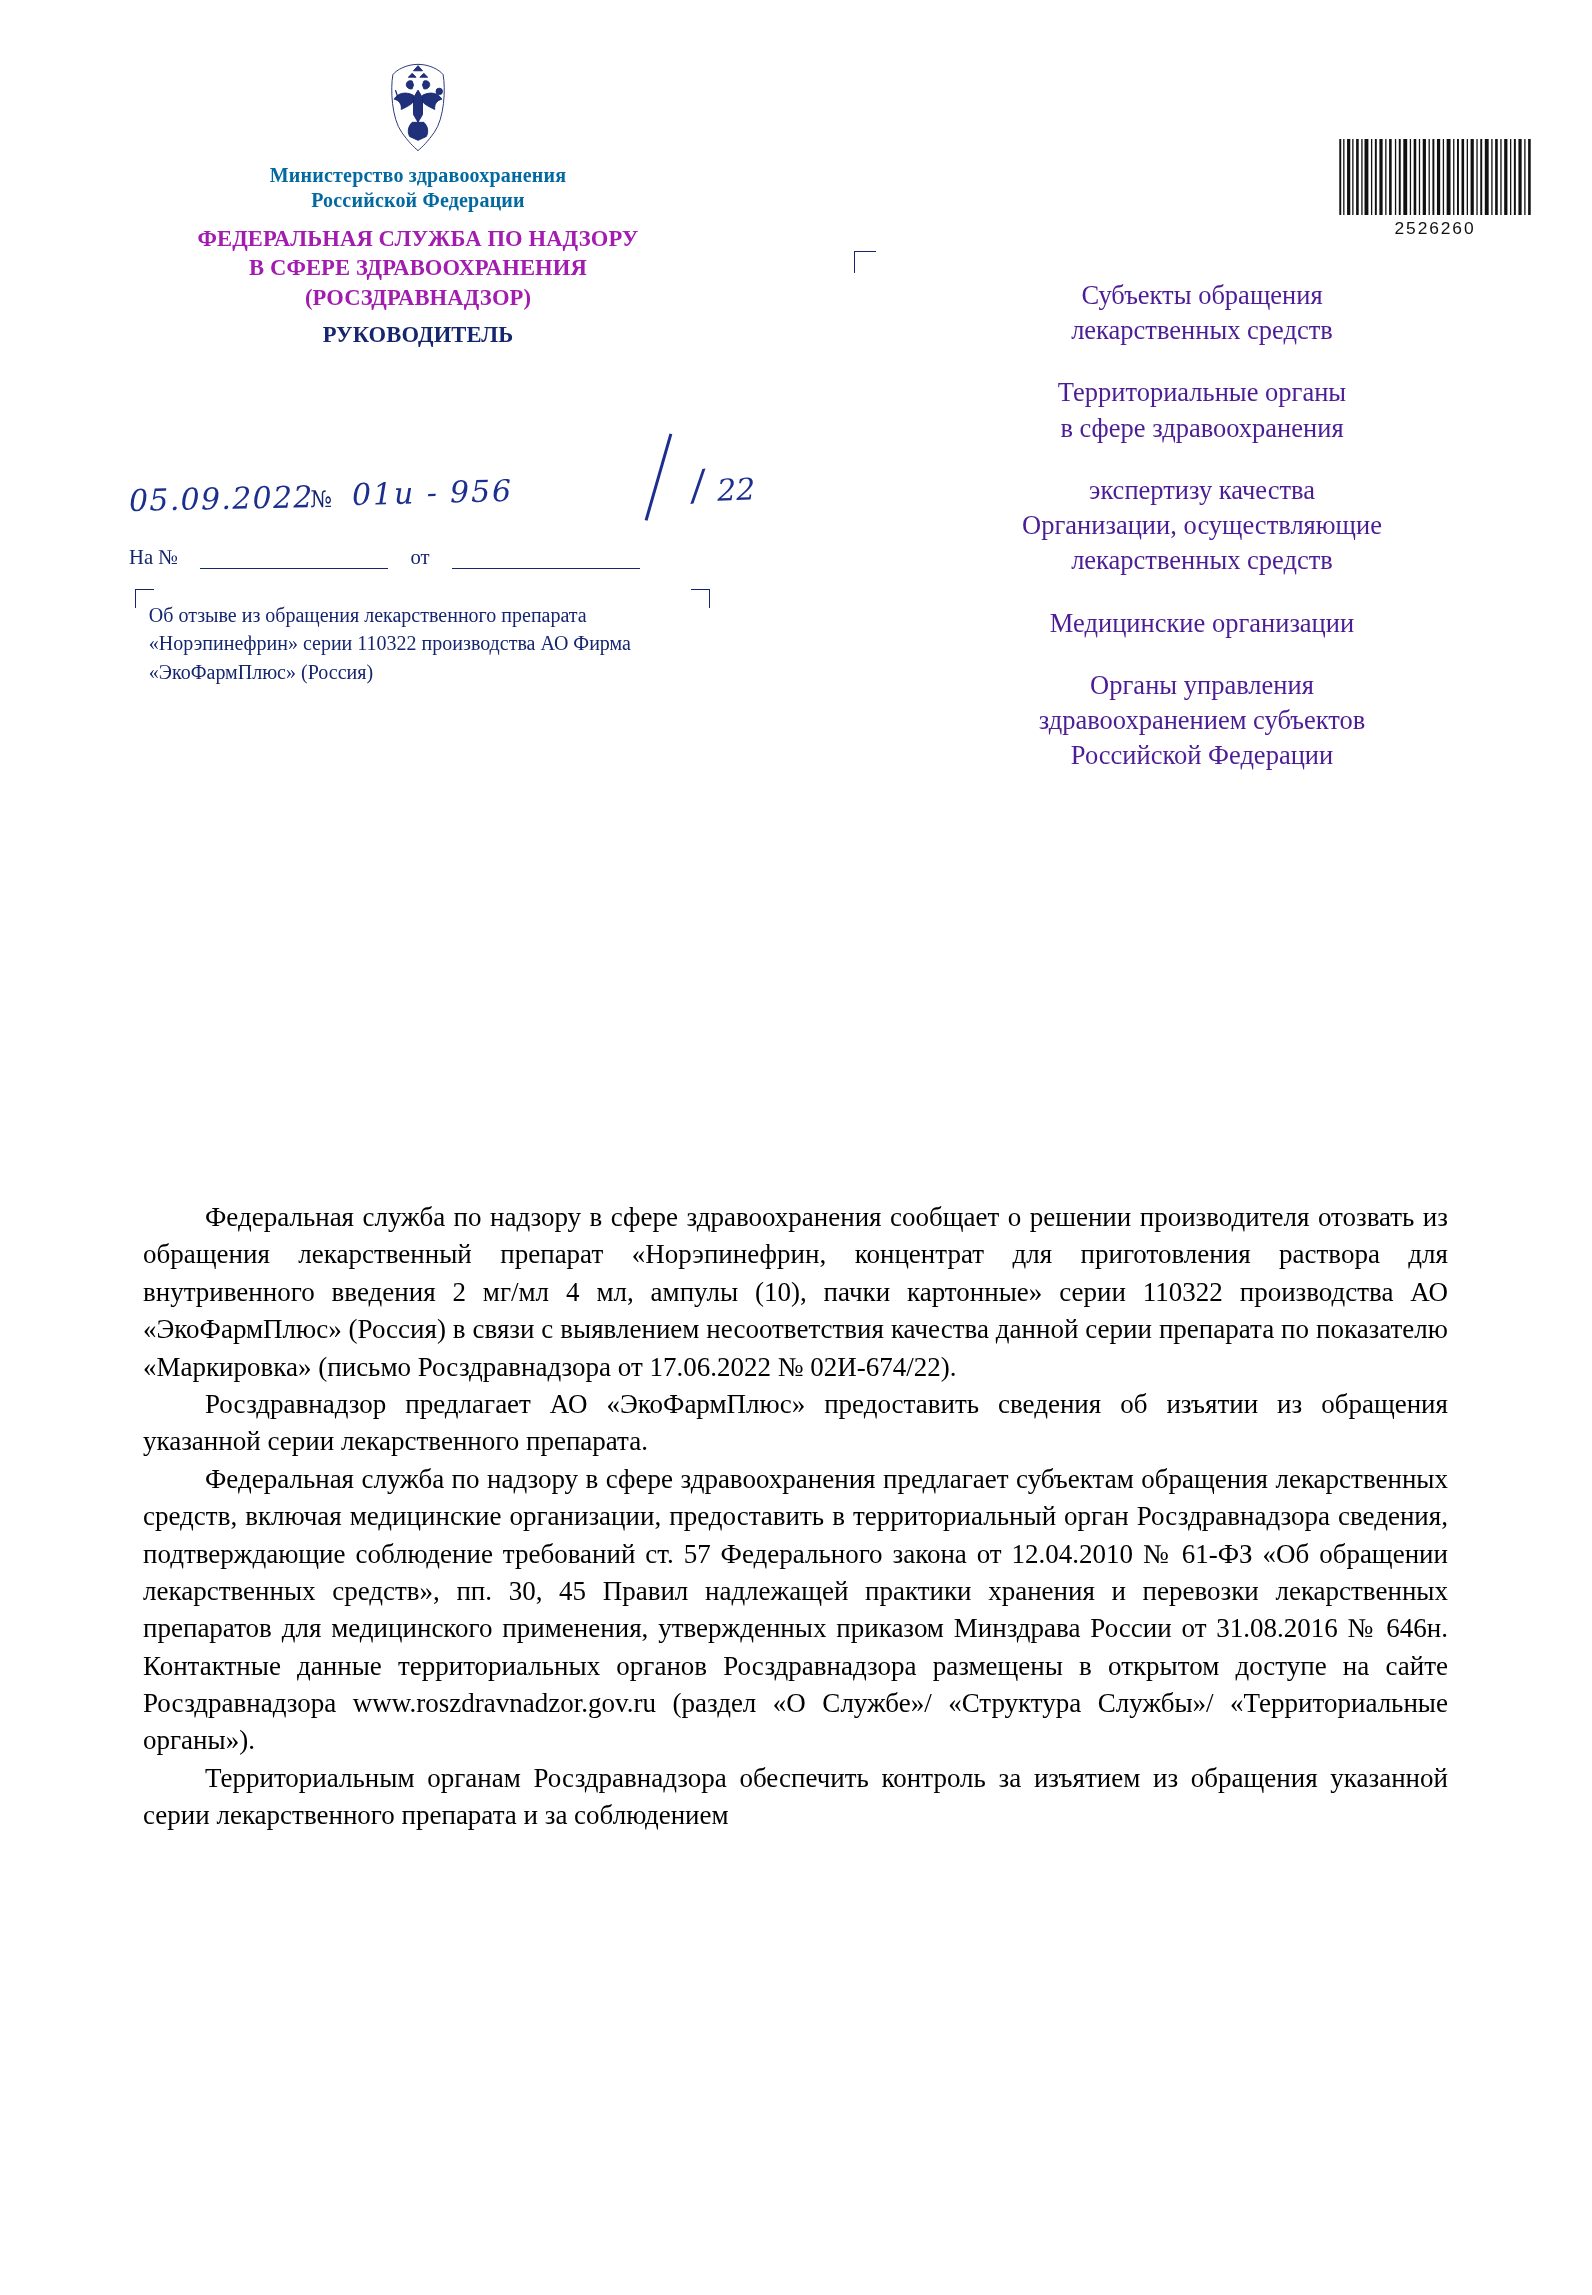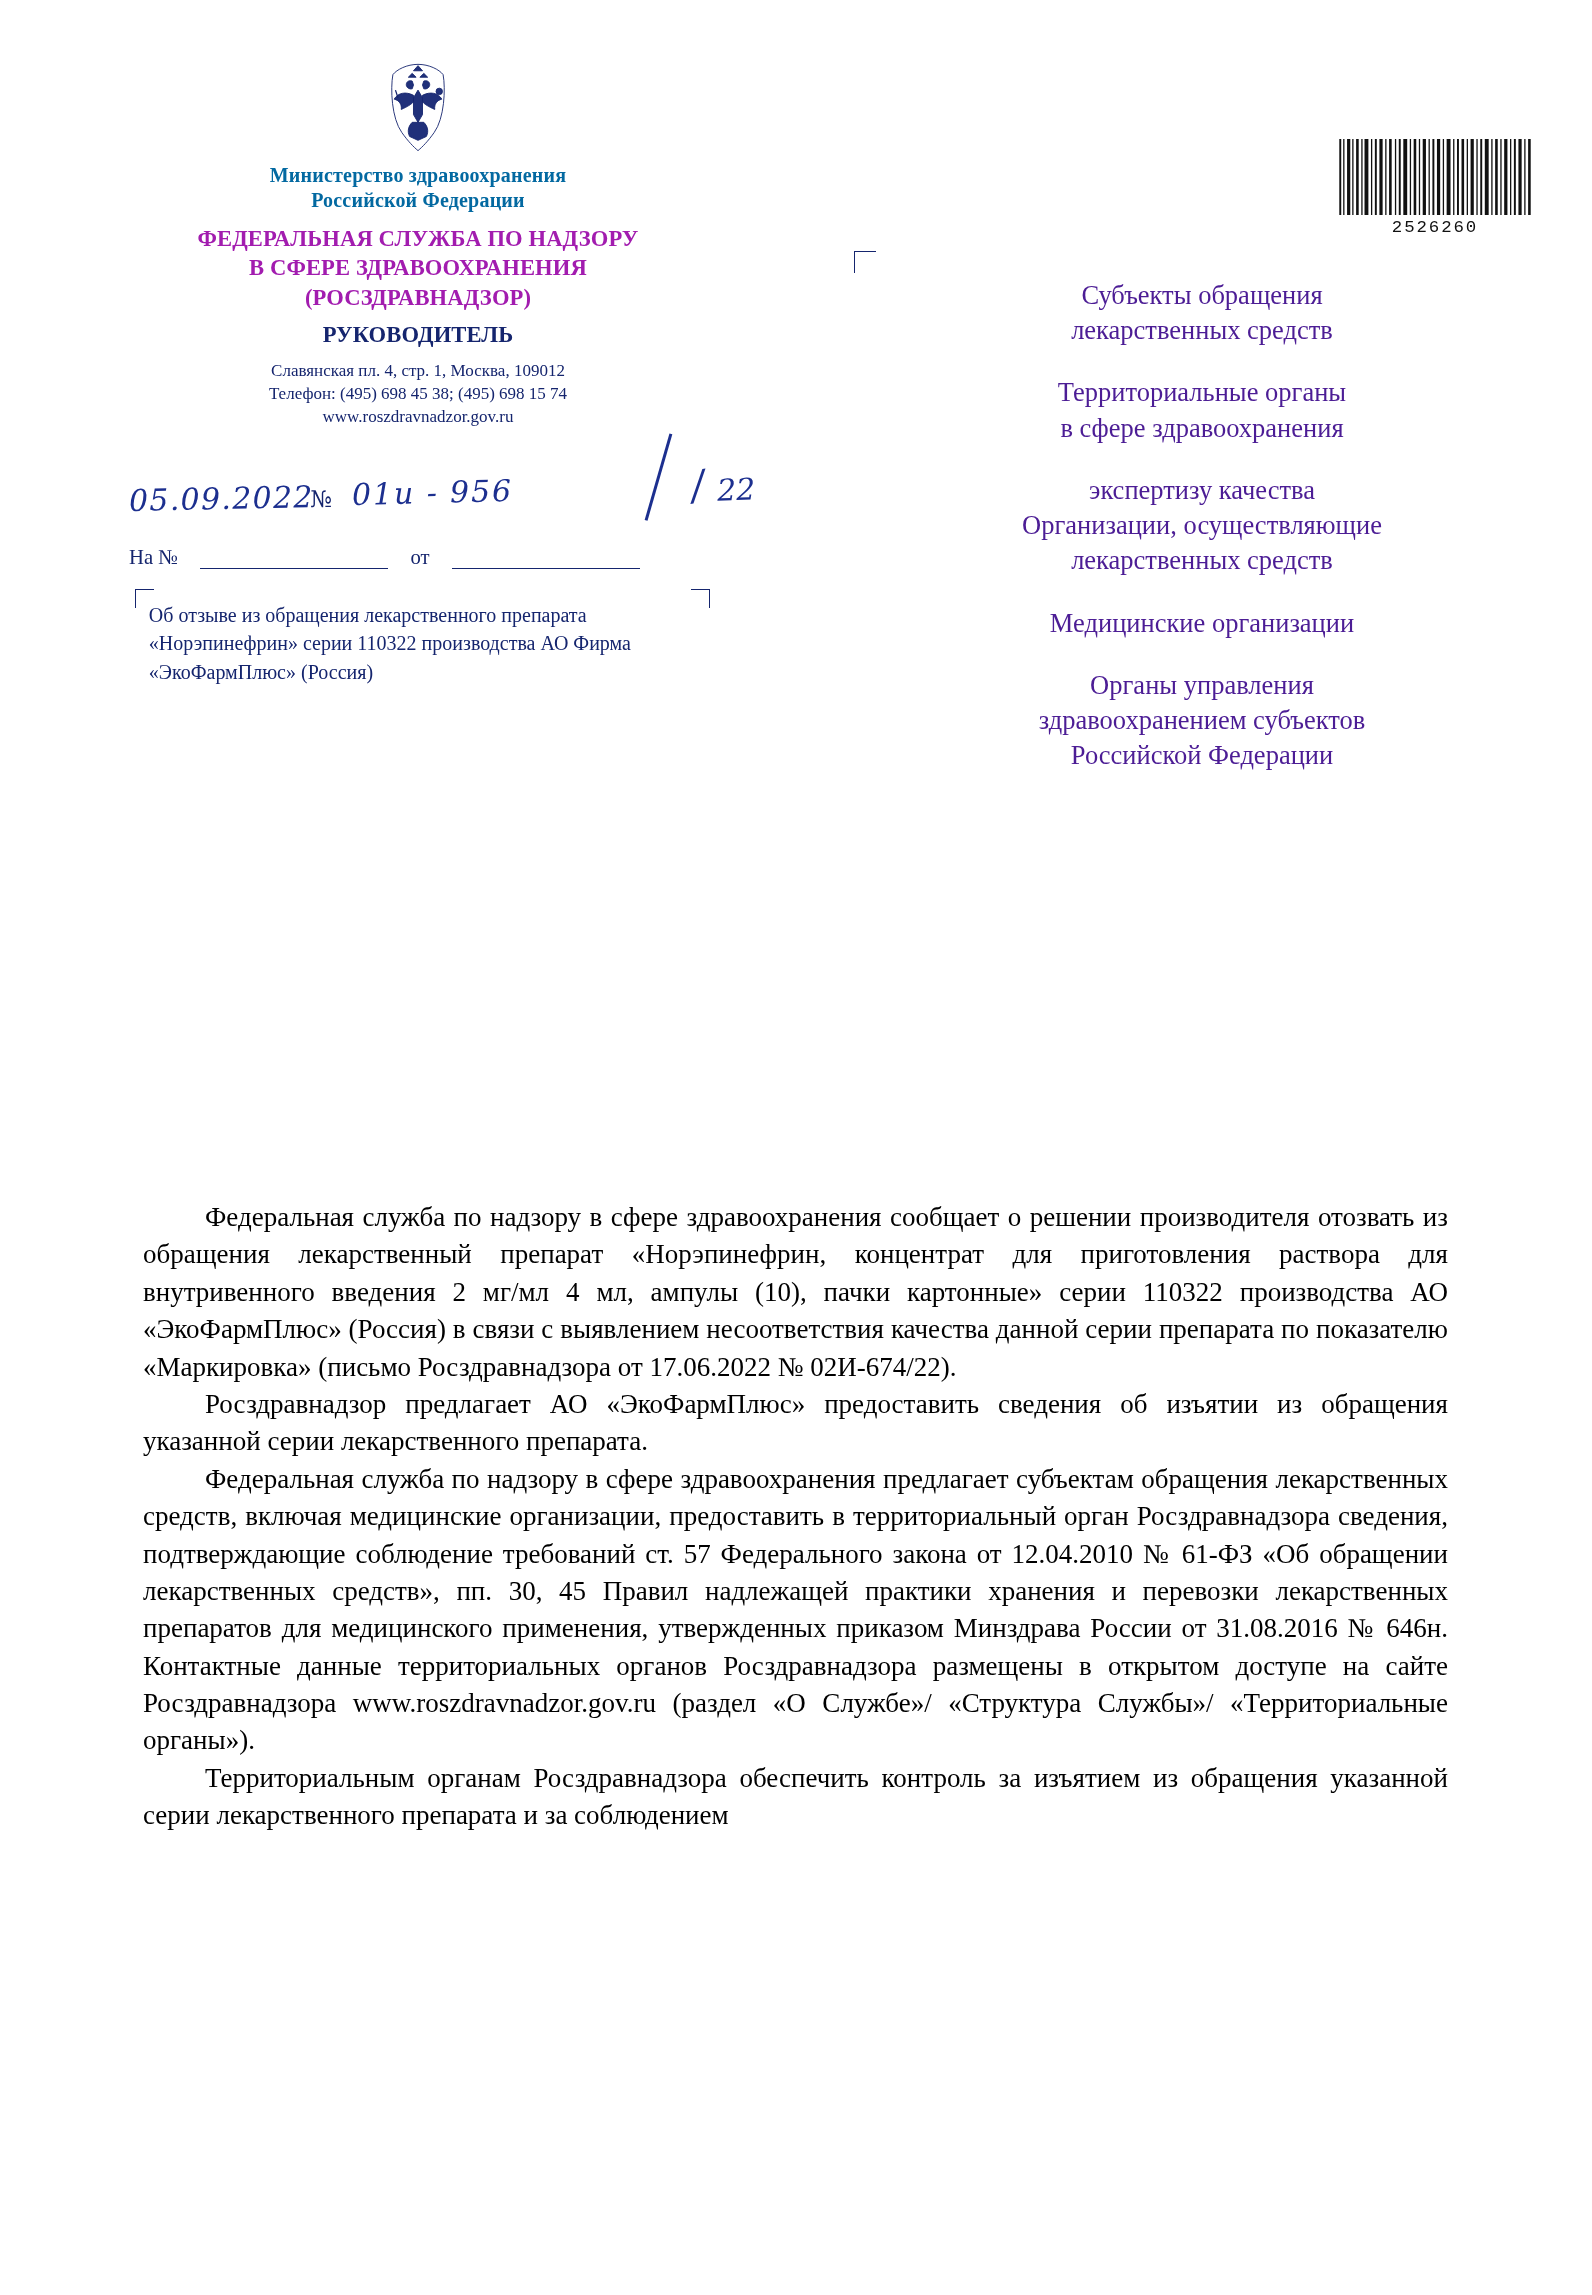--- a/index.html
+++ b/index.html
@@ -193,21 +193,21 @@
     top: 139px;
     width: 194px;
     text-align: center;
   }
   .barcode {
     height: 76px;
     width: 194px;
     display: block;
   }
   .barcode-num {
-    font-family: Liberation Mono, monospace;
+    font-family: Liberation Sans, sans-serif;
     font-size: 17.4px;
     letter-spacing: 1.9px;
     color: #111;
     margin-top: 2.6px;
   }
 
   
   .addressees {
     position: absolute;
     left: 866px;
@@ -285,25 +285,20 @@
     </div>
 
     <div class="service-name">
       <div>ФЕДЕРАЛЬНАЯ СЛУЖБА ПО НАДЗОРУ</div>
       <div>В СФЕРЕ ЗДРАВООХРАНЕНИЯ</div>
       <div>(РОСЗДРАВНАДЗОР)</div>
     </div>
 
     <div class="chief">РУКОВОДИТЕЛЬ</div>
 
-    <div class="contacts">
-      <div>Славянская пл. 4, стр. 1, Москва, 109012</div>
-      <div>Телефон: (495) 698 45 38; (495) 698 15 74</div>
-      <div class="site">www.roszdravnadzor.gov.ru</div>
-    </div>
   </div>
 
   <div class="handwritten hw-date">05.09.2022</div>
   <div class="handwritten hw-numsign">№</div>
   <div class="handwritten hw-number">01и - 956</div>
   <div class="hw-stroke"></div>
   <div class="handwritten hw-slash">/</div>
   <div class="handwritten hw-year">22</div>
 
   <div class="na-line">

